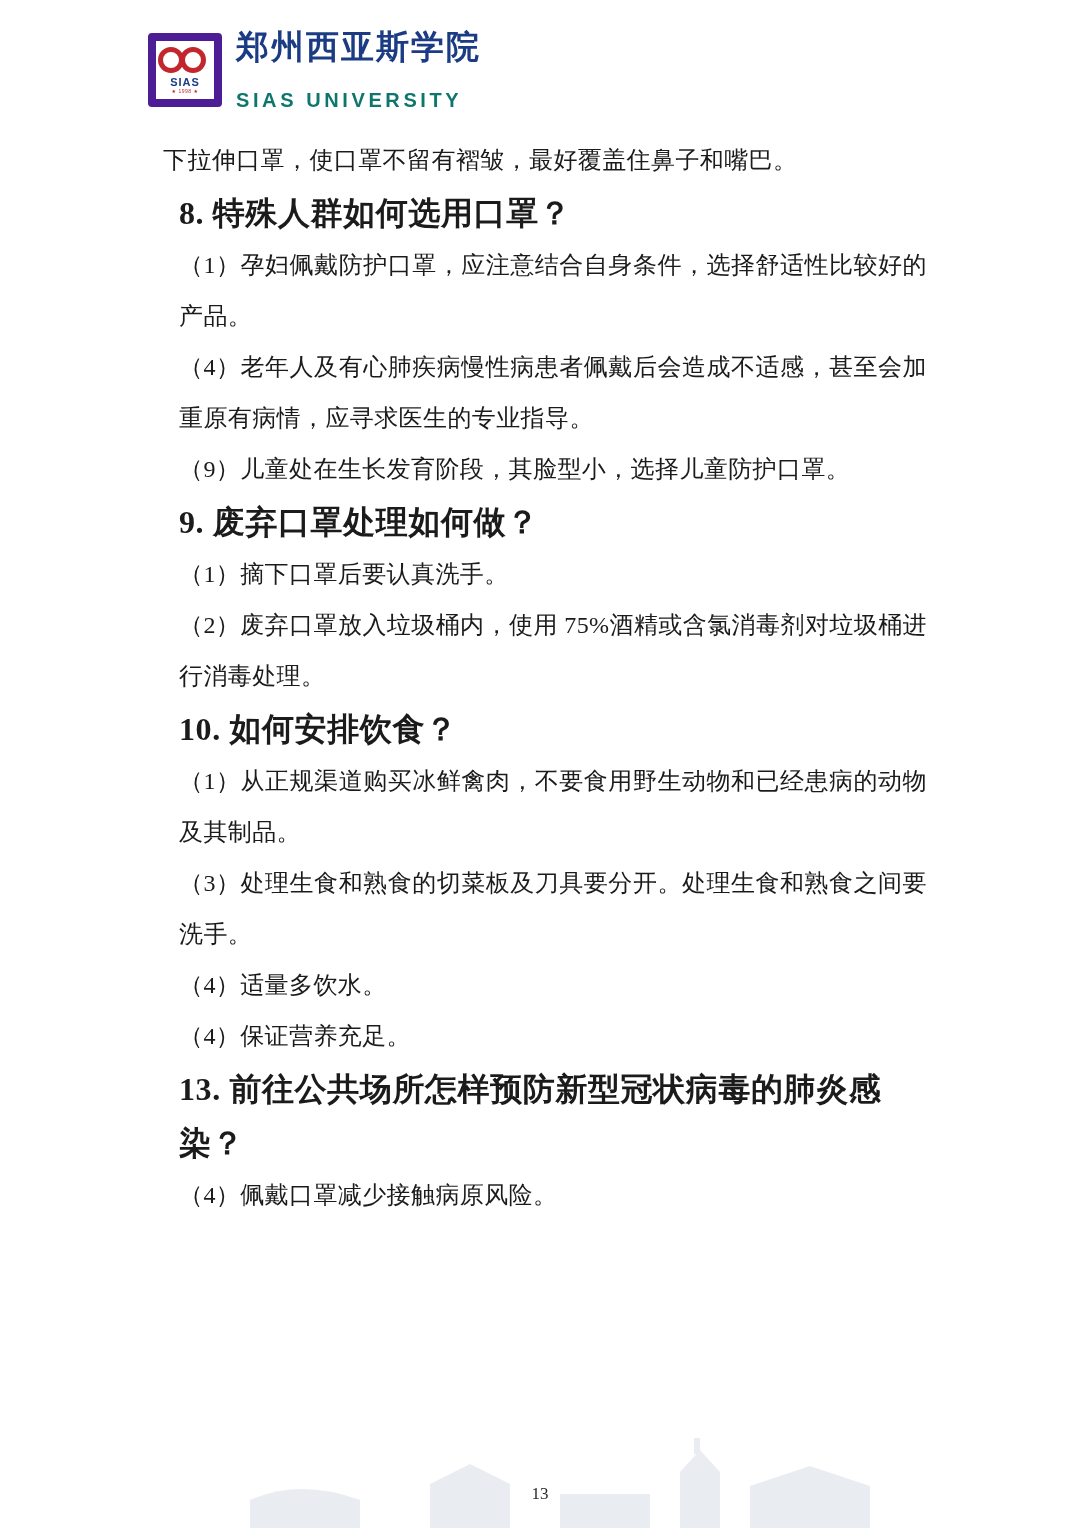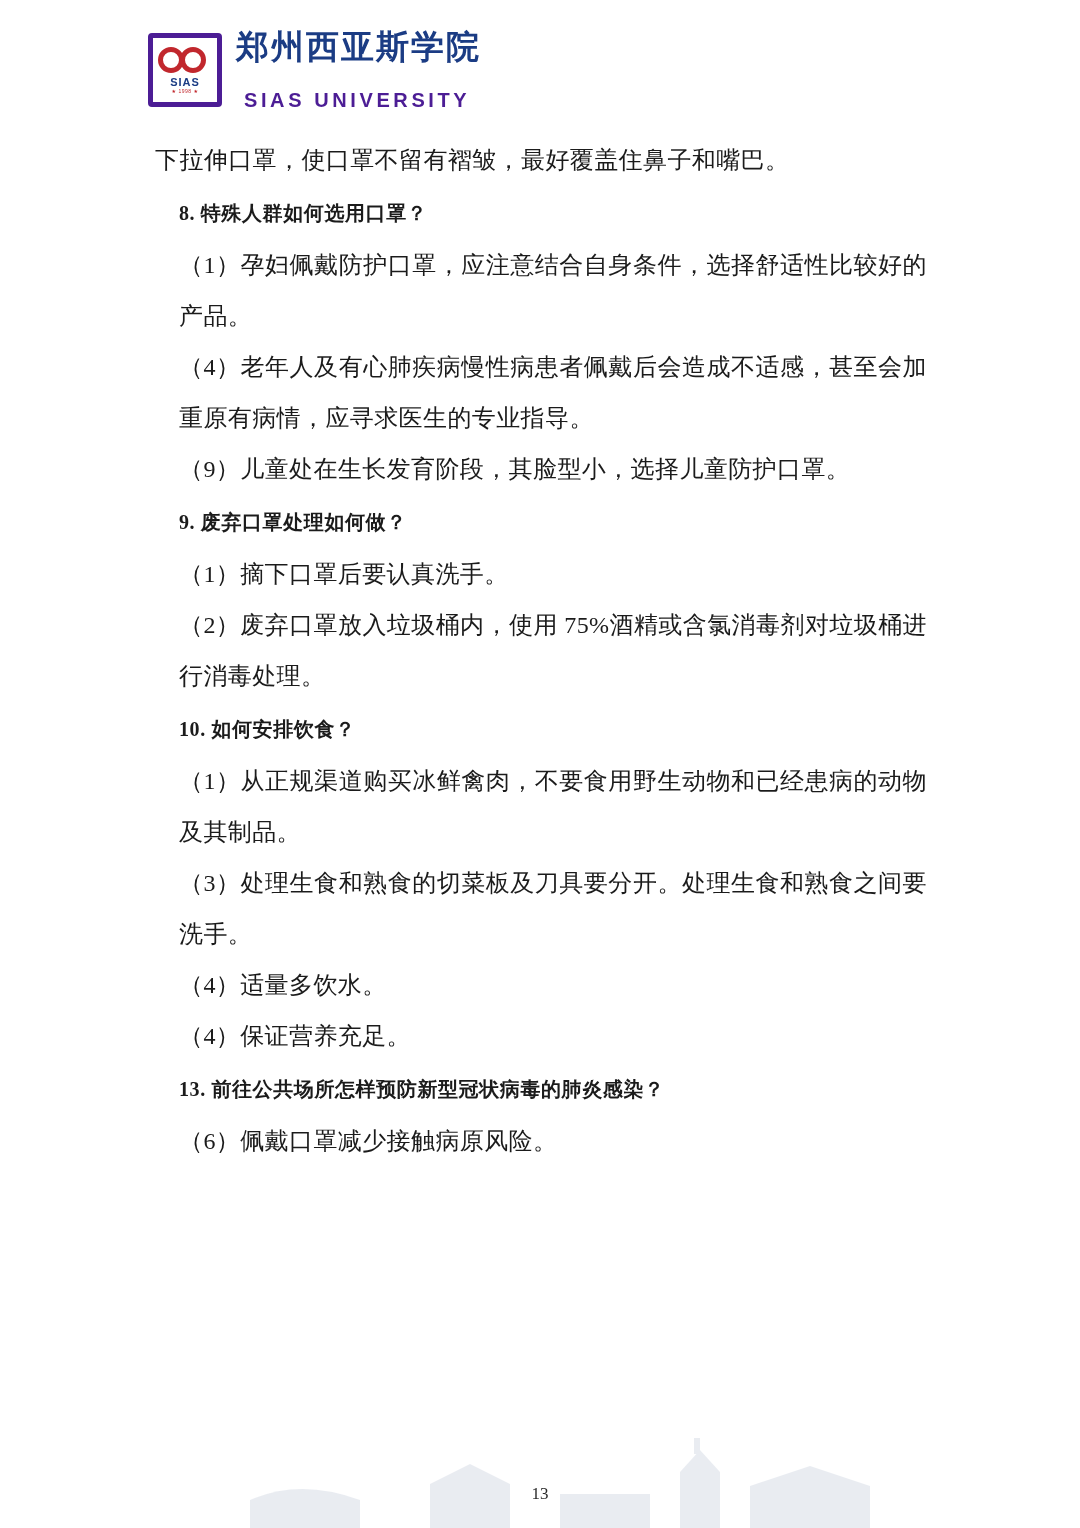--- a/index.html
+++ b/index.html
@@ -28,21 +28,21 @@
     top: 30px;
     left: 148px;
     display: flex;
     align-items: center;
     gap: 14px;
   }
   .logo-mark {
     position: relative;
     width: 74px;
     height: 74px;
-    border: 5px solid #4c1d95;
+    border: 8px solid #4c1d95;
     border-radius: 4px;
     box-sizing: border-box;
     display: flex;
     flex-direction: column;
     align-items: center;
     justify-content: center;
     background: #ffffff;
   }
   .logo-rings {
     position: relative;
@@ -85,24 +85,23 @@
     font-family: "Liberation Sans", sans-serif;
     font-size: 33px;
     font-weight: 700;
     color: #1b3c84;
     letter-spacing: 2px;
   }
   .logo-en {
     font-family: "Liberation Sans", sans-serif;
     font-size: 20px;
     font-weight: 700;
-    color: #4c1d95;
+    color: #0f766e;
     letter-spacing: 3.6px;
     margin-top: 7px;
-    margin-left: 8px;
   }
 
   
   .content {
     position: absolute;
     top: 135px;
     left: 155px;
     width: 772px;
   }
   .para {
@@ -112,23 +111,24 @@
     text-align: justify;
     margin: 0;
     font-family: "Liberation Serif", "DejaVu Serif", serif;
   }
   .para.indent {
     text-indent: 0;
     padding-left: 24px;
   }
   .para.cont {
     padding-left: 0;
+    margin-left: 8px;
   }
   .heading {
-    font-size: 20px;
+    font-size: 32px;
     line-height: 54px;
     font-weight: 700;
     margin: 0;
     padding-left: 24px;
     letter-spacing: 0.6px;
     font-family: "Liberation Serif", "DejaVu Serif", serif;
   }
 
   
   .page-number {
@@ -179,21 +179,21 @@
       <p class="para indent">（9）儿童处在生长发育阶段，其脸型小，选择儿童防护口罩。</p>
       <p class="heading">9. 废弃口罩处理如何做？</p>
       <p class="para indent">（1）摘下口罩后要认真洗手。</p>
       <p class="para indent">（2）废弃口罩放入垃圾桶内，使用 75%酒精或含氯消毒剂对垃圾桶进行消毒处理。</p>
       <p class="heading">10. 如何安排饮食？</p>
       <p class="para indent">（1）从正规渠道购买冰鲜禽肉，不要食用野生动物和已经患病的动物及其制品。</p>
       <p class="para indent">（3）处理生食和熟食的切菜板及刀具要分开。处理生食和熟食之间要洗手。</p>
       <p class="para indent">（4）适量多饮水。</p>
       <p class="para indent">（4）保证营养充足。</p>
       <p class="heading">13. 前往公共场所怎样预防新型冠状病毒的肺炎感染？</p>
-      <p class="para indent">（6）佩戴口罩减少接触病原风险。</p>
+      <p class="para indent">（4）佩戴口罩减少接触病原风险。</p>
     </div>
 
   <div class="page-number">13</div>
 
   <svg class="footer-art" viewBox="0 0 1080 90" preserveAspectRatio="none">
     <g fill="#b9c3d4">
       <path d="M250 90 L250 62 Q300 40 360 62 L360 90 Z"></path>
       <rect x="268" y="66" width="8" height="24"></rect>
       <rect x="292" y="62" width="8" height="28"></rect>
       <rect x="316" y="62" width="8" height="28"></rect>

